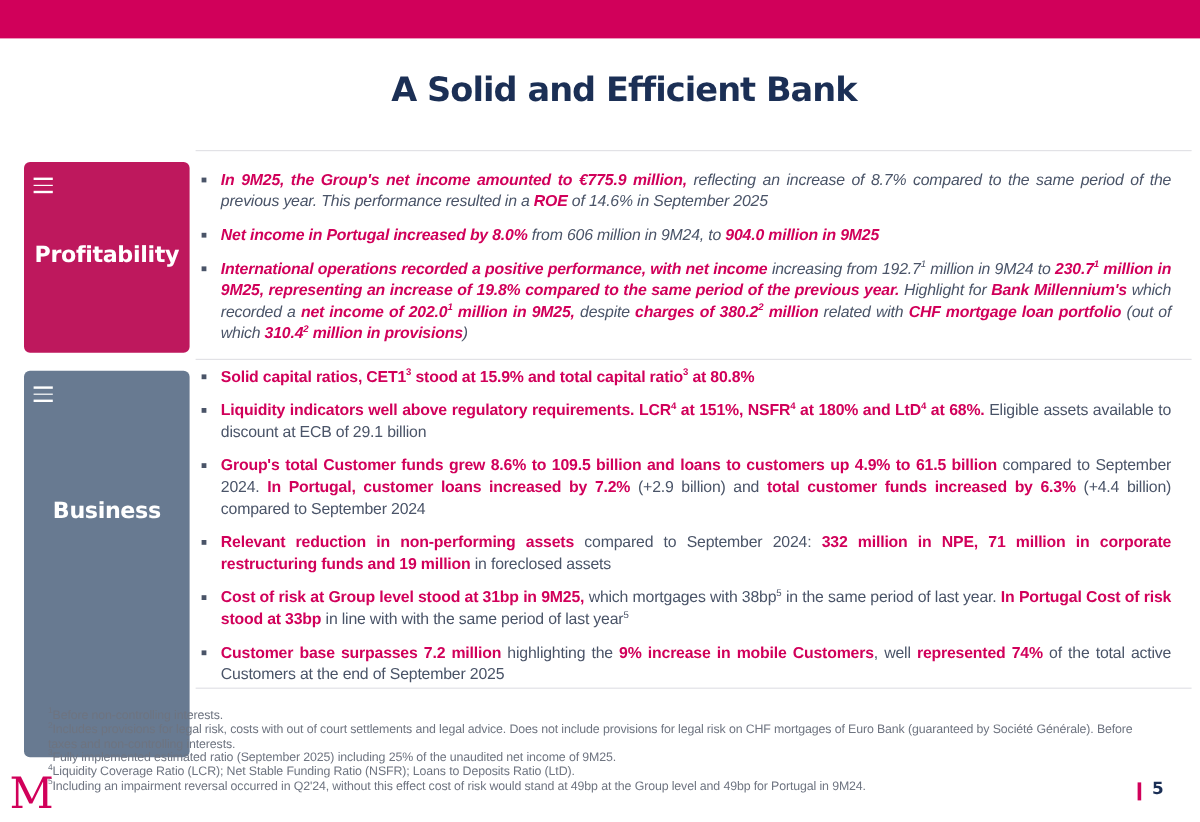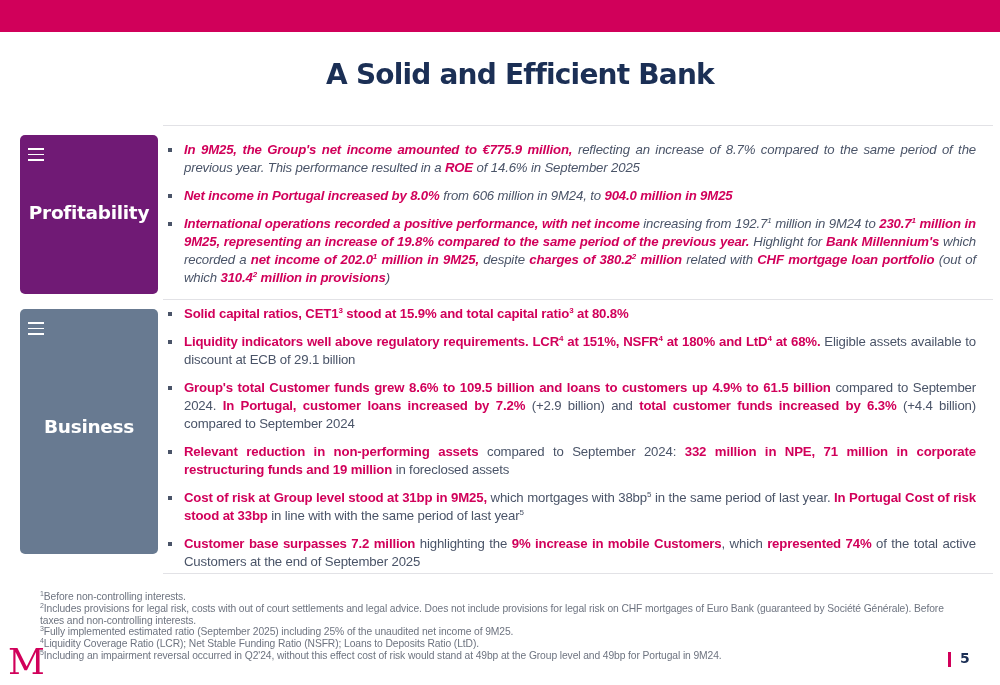--- a/index.html
+++ b/index.html
@@ -12,22 +12,22 @@
       position: absolute; left: 0; top: 58px; width: 1040px; text-align: center;
       font-family: "DejaVu Sans", sans-serif; font-weight: bold; font-size: 28px;
       color: #1b2f55; letter-spacing: -0.8px;
     }
 
     .panel {
       position: absolute; left: 20px; width: 138px; border-radius: 5px;
       color: #ffffff; font-family: "DejaVu Sans", sans-serif; font-weight: bold;
       font-size: 18.5px; text-align: center; line-height: 21px; letter-spacing: -0.3px;
     }
-    .panel.profitability { top: 135px; height: 159px; background: #701a75; }
-    .panel.business { top: 309px; height: 245px; background: #687a91; }
+    .panel.profitability { top: 135px; height: 159px; background: #be185d; }
+    .panel.business { top: 309px; height: 322px; background: #687a91; }
     .panel .menu-icon { position: absolute; left: 8px; top: 13px; width: 16px; height: 13px; }
     .panel .menu-icon span { display: block; height: 1.5px; background: #ffffff; margin-bottom: 4px; }
     .panel .panel-label { position: absolute; left: 0; width: 100%; }
     .panel.profitability .panel-label { top: 67px; }
     .panel.business .panel-label { top: 107px; }
 
     .divider { position: absolute; left: 163px; width: 830px; height: 1px; background: #e2e2e6; }
 
     .section { position: absolute; left: 166px; width: 810px; }
     .section.profit { top: 141px; font-style: italic; }
@@ -93,21 +93,21 @@
     <div>Business</div>
   </div>
 </div>
 
 <div class="section biz">
     <div class="bullet"><b>Solid capital ratios, CET1</b><b><sup>3</sup></b><b> stood at 15.9% and total capital ratio</b><b><sup>3</sup></b><b> at 80.8%</b></div>
     <div class="bullet"><b>Liquidity indicators well above regulatory requirements. LCR</b><b><sup>4</sup></b><b> at 151%, NSFR</b><b><sup>4</sup></b><b> at 180% and LtD</b><b><sup>4</sup></b><b> at 68%.</b><span> Eligible assets available to discount at ECB of 29.1 billion</span></div>
     <div class="bullet"><b>Group's total Customer funds grew 8.6% to 109.5 billion and loans to customers up 4.9% to 61.5 billion</b><span> compared to September 2024. </span><b>In Portugal, customer loans increased by 7.2%</b><span> (+2.9 billion) and </span><b>total customer funds increased by 6.3%</b><span> (+4.4 billion) compared to September 2024</span></div>
     <div class="bullet"><b>Relevant reduction in non-performing assets</b><span> compared to September 2024: </span><b>332 million in NPE, 71 million in corporate restructuring funds and 19 million</b><span> in foreclosed assets</span></div>
     <div class="bullet"><b>Cost of risk at Group level stood at 31bp in 9M25,</b><span> which mortgages with 38bp</span><sup>5</sup><span> in the same period of last year. </span><b>In Portugal Cost of risk stood at 33bp</b><span> in line with with the same period of last year</span><sup>5</sup></div>
-    <div class="bullet"><b>Customer base surpasses 7.2 million</b><span> highlighting the </span><b>9% increase in mobile Customers</b><span>, which </span><b>represented 74%</b><span> of the total active Customers at the end of September 2025</span></div>
+    <div class="bullet"><b>Customer base surpasses 7.2 million</b><span> highlighting the </span><b>9% increase in mobile Customers</b><span>, well </span><b>represented 74%</b><span> of the total active Customers at the end of September 2025</span></div>
   </div>
 <div class="divider" style="top:573px;"></div>
 
 <div class="footnotes">
     <div><sup>1</sup>Before non-controlling interests.</div>
     <div><sup>2</sup>Includes provisions for legal risk, costs with out of court settlements and legal advice. Does not include provisions for legal risk on CHF mortgages of Euro Bank (guaranteed by Société Générale). Before taxes and non-controlling interests.</div>
     <div><sup>3</sup>Fully implemented estimated ratio (September 2025) including 25% of the unaudited net income of 9M25.</div>
     <div><sup>4</sup>Liquidity Coverage Ratio (LCR); Net Stable Funding Ratio (NSFR); Loans to Deposits Ratio (LtD).</div>
     <div><sup>5</sup>Including an impairment reversal occurred in Q2'24, without this effect cost of risk would stand at 49bp at the Group level and 49bp for Portugal in 9M24.</div>
   </div>

